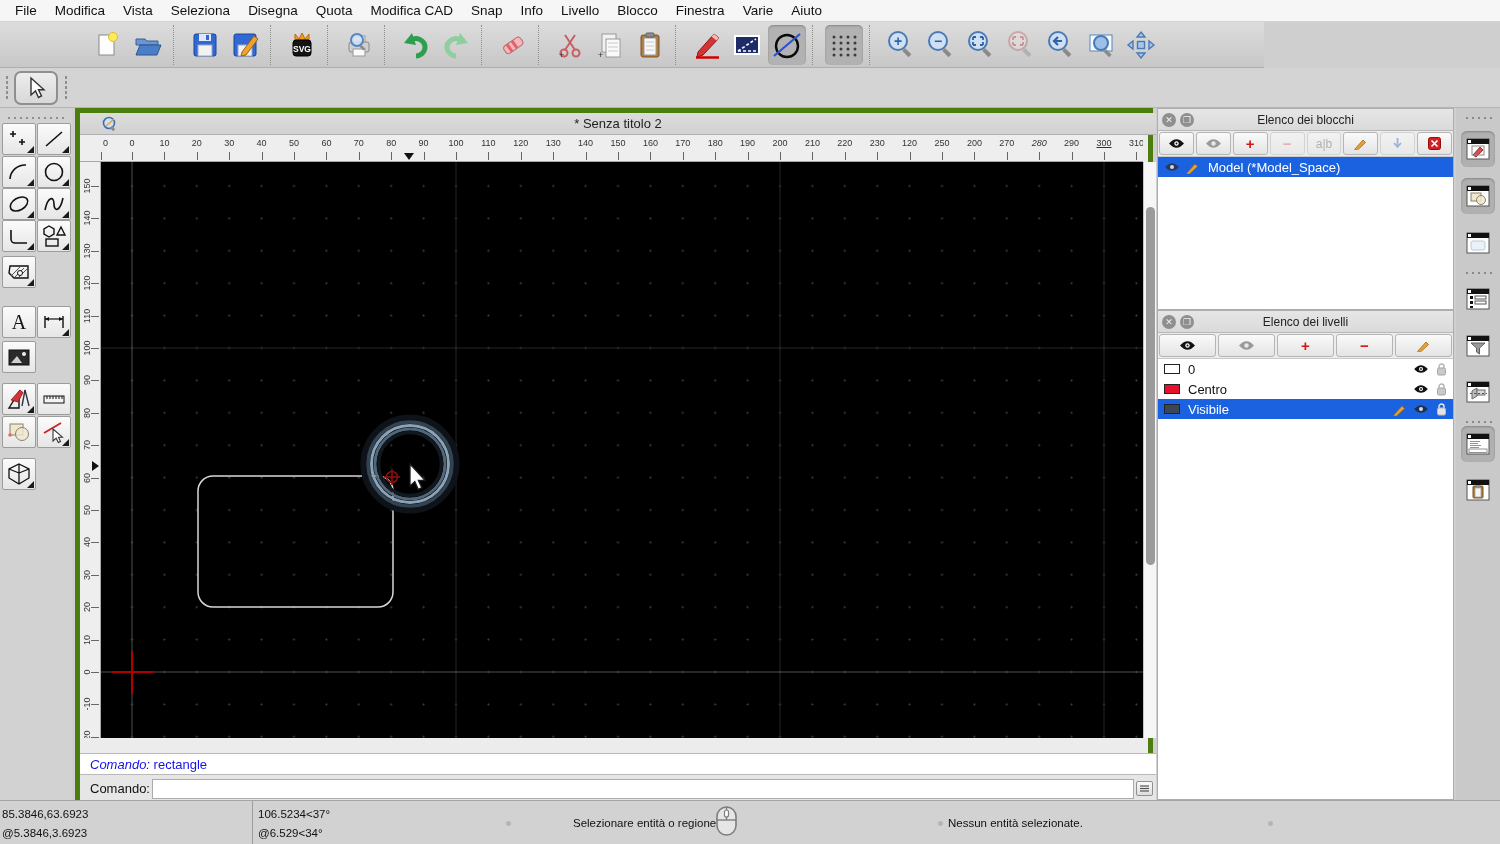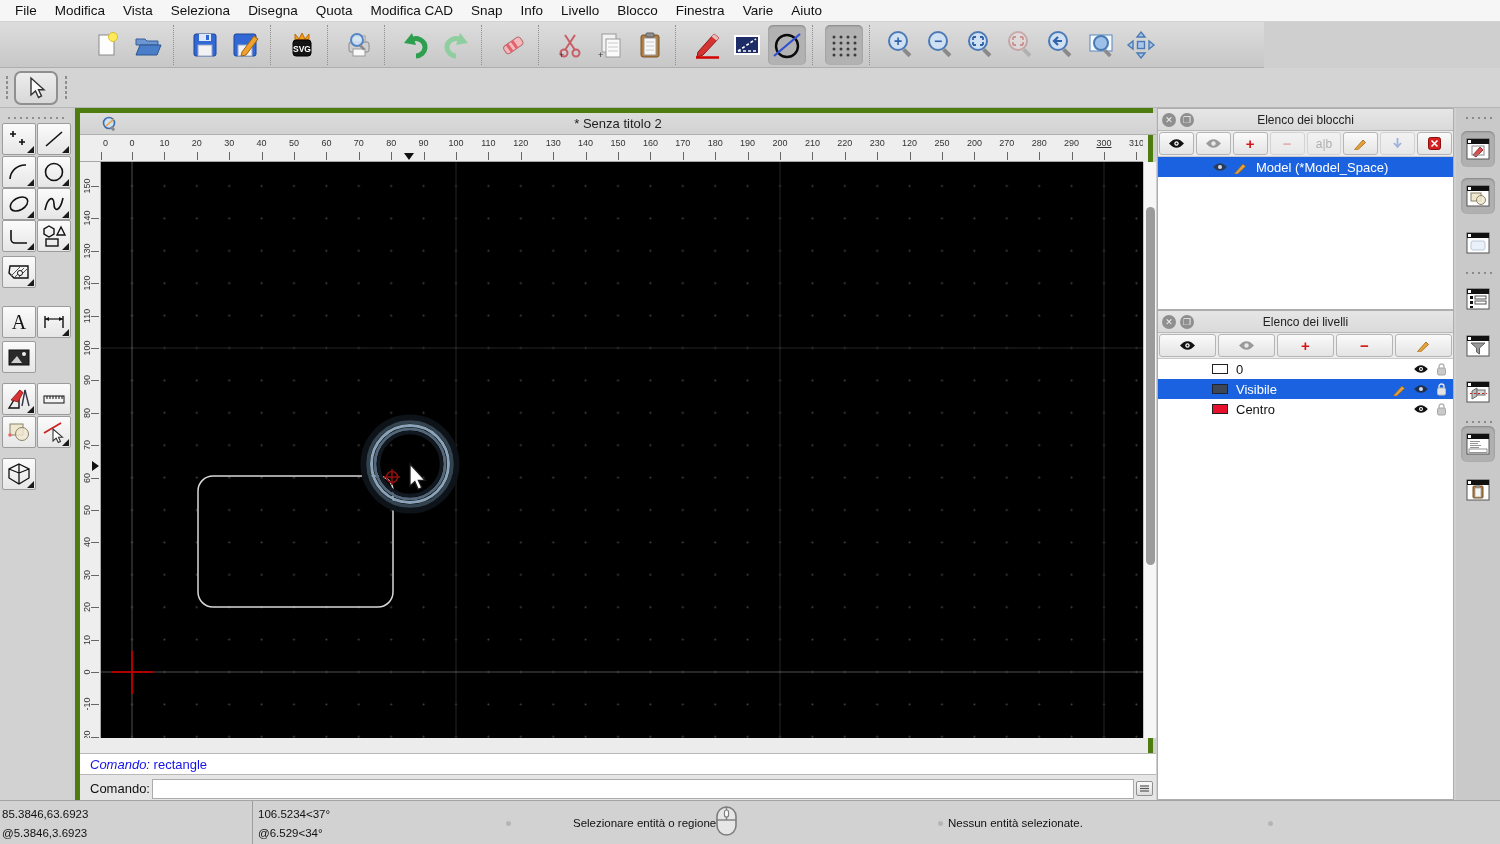--- a/index.html
+++ b/index.html
@@ -49,21 +49,21 @@
   #cmd-input { position:absolute; left:72px; top:4px; width:982px; height:20px; border:1px solid #ababab; background:#fff; font-size:13px; padding:0 4px; }
   #cmd-expand { position:absolute; left:1056px; top:6px; width:17px; height:15px; border:1px solid #909090; background:linear-gradient(#fafafa,#ddd); border-radius:2px; display:flex; align-items:center; justify-content:center; }
   
   .panel { position:absolute; left:1157px; width:297px; background:#fff; border:1px solid #adadad; }
   .panel-head { position:relative; height:22px; background:linear-gradient(#e6e6e6,#dadada); border-bottom:1px solid #b8b8b8; }
   .panel-head .title { position:absolute; left:0; right:0; top:4px; text-align:center; font-size:12px; color:#222; }
   .phbtn { position:absolute; top:4px; width:14px; height:14px; border-radius:7px; background:#8f8f8f; color:#f2f2f2; font-size:9px; line-height:14px; text-align:center; }
   .panel-tools { display:flex; height:26px; border-bottom:1px solid #c9c9c9; background:#ececec; }
   .ptool { flex:1; margin:1px; border:1px solid #b5b5b5; border-radius:3px; background:linear-gradient(#fafafa,#e4e4e4); display:flex; align-items:center; justify-content:center; font-size:12px; }
   .ptool.disabled { opacity:.45; }
-  .prow { position:relative; height:20px; display:flex; align-items:center; font-size:13px; color:#111;padding-left:48px; }
+  .prow { position:relative; height:20px; display:flex; align-items:center; font-size:13px; color:#111; }
   .prow.selected { background:#1b62e0; color:#fff; }
   .swatch { width:16px; height:10px; margin-left:6px; border:1px solid #222; }
   .rowicons { position:absolute; right:6px; display:flex; gap:7px; align-items:center; }
   
   #right-strip { position:absolute; left:1456px; top:108px; width:44px; height:692px; background:#c9c9c9; }
   .rs-btn { position:absolute; left:5px; width:34px; height:36px; display:flex; align-items:center; justify-content:center; border-radius:6px; }
   .rs-btn.active { background:#b0b0b0; box-shadow:inset 0 1px 2px rgba(0,0,0,.25); }
   .rs-dots { position:absolute; left:8px; width:28px; height:4px; background-image:radial-gradient(#8a8a8a 1px, transparent 1.2px); background-size:6px 4px; }
   
   #statusbar { position:absolute; left:0; top:800px; width:1500px; height:44px; background:#d2d2d2; border-top:1px solid #a5a5a5; font-size:11.5px; color:#111; }
@@ -498,21 +498,21 @@
       <div class="hlab" style="left: 776.2px;">230</div>
       <div class="htick" style="left: 776.2px;"></div>
       <div class="hlab" style="left: 808.6px;">120</div>
       <div class="htick" style="left: 808.6px;"></div>
       <div class="hlab" style="left: 841px;">250</div>
       <div class="htick" style="left: 841px;"></div>
       <div class="hlab" style="left: 873.4px;">200</div>
       <div class="htick" style="left: 873.4px;"></div>
       <div class="hlab" style="left: 905.8px;">270</div>
       <div class="htick" style="left: 905.8px;"></div>
-      <div class="hlab" style="left: 938.2px;">280</div>
+      <div class="hlab" style="left: 938.2px; font-style: italic;">280</div>
       <div class="htick" style="left: 938.2px;"></div>
       <div class="hlab" style="left: 970.6px;">290</div>
       <div class="htick" style="left: 970.6px;"></div>
       <div class="hlab" style="left: 1003px; text-decoration: underline;">300</div>
       <div class="htick" style="left: 1003px;"></div>
       <div class="hlab" style="left: 1035.4px;">310</div>
       <div class="htick" style="left: 1035.4px;"></div>
     </div>
   <div id="v-ruler">
       <div id="v-marker" style="top: 303.637px;"></div>
@@ -721,49 +721,49 @@
           <path d="M1 5.5 Q8.5 -3 16 5.5 Q8.5 14 1 5.5 z" fill="#111"></path>
           <circle cx="8.5" cy="5.5" r="2.2" fill="#fff"></circle>
           <circle cx="8.5" cy="5.5" r="1" fill="#111"></circle>
         </svg>
       <svg width="11" height="13" viewBox="0 0 11 13">
           <path d="M3 5 V3.5 a2.5 2.5 0 0 1 5 0 V5" fill="none" stroke="#b5b5b5" stroke-width="1.4"></path>
           <rect x="1.5" y="5" width="8" height="7" rx="1.5" fill="#c9c9c9" stroke="#a5a5a5"></rect>
         </svg>
     </div>
   </div>
-  <div class="prow selected">
-    <div class="swatch" style="background:#3c4654;border-color:#1c2430;"></div>
-    <span style="margin-left:8px;">Visibile</span>
-    <div class="rowicons">
-      <svg width="13" height="13" viewBox="0 0 13 13">
-          <path d="M1 12 L9 3 L11.5 5.5 L3.5 13 l-3 .5 z" fill="#e8a23c" stroke="#9c6410" stroke-width=".8"></path>
-        </svg>
-      <svg width="16" height="10" viewBox="0 0 17 11">
-          <path d="M1 5.5 Q8.5 -3 16 5.5 Q8.5 14 1 5.5 z" fill="#20304a"></path>
-          <circle cx="8.5" cy="5.5" r="2.2" fill="#cfd8ea"></circle>
-        </svg>
-      <svg width="11" height="13" viewBox="0 0 11 13">
-          <path d="M3 5 V3.5 a2.5 2.5 0 0 1 5 0 V5" fill="none" stroke="#e8e8e8" stroke-width="1.4"></path>
-          <rect x="1.5" y="5" width="8" height="7" rx="1.5" fill="#e4e4e4" stroke="#bdbdbd"></rect>
-        </svg>
-    </div>
-  </div>
   <div class="prow">
     <div class="swatch" style="background:#e8112d;"></div>
     <span style="margin-left:8px;">Centro</span>
     <div class="rowicons">
       <svg width="16" height="10" viewBox="0 0 17 11">
           <path d="M1 5.5 Q8.5 -3 16 5.5 Q8.5 14 1 5.5 z" fill="#111"></path>
           <circle cx="8.5" cy="5.5" r="2.2" fill="#fff"></circle>
           <circle cx="8.5" cy="5.5" r="1" fill="#111"></circle>
         </svg>
       <svg width="11" height="13" viewBox="0 0 11 13">
           <path d="M3 5 V3.5 a2.5 2.5 0 0 1 5 0 V5" fill="none" stroke="#b5b5b5" stroke-width="1.4"></path>
           <rect x="1.5" y="5" width="8" height="7" rx="1.5" fill="#c9c9c9" stroke="#a5a5a5"></rect>
+        </svg>
+    </div>
+  </div>
+  <div class="prow selected">
+    <div class="swatch" style="background:#3c4654;border-color:#1c2430;"></div>
+    <span style="margin-left:8px;">Visibile</span>
+    <div class="rowicons">
+      <svg width="13" height="13" viewBox="0 0 13 13">
+          <path d="M1 12 L9 3 L11.5 5.5 L3.5 13 l-3 .5 z" fill="#e8a23c" stroke="#9c6410" stroke-width=".8"></path>
+        </svg>
+      <svg width="16" height="10" viewBox="0 0 17 11">
+          <path d="M1 5.5 Q8.5 -3 16 5.5 Q8.5 14 1 5.5 z" fill="#20304a"></path>
+          <circle cx="8.5" cy="5.5" r="2.2" fill="#cfd8ea"></circle>
+        </svg>
+      <svg width="11" height="13" viewBox="0 0 11 13">
+          <path d="M3 5 V3.5 a2.5 2.5 0 0 1 5 0 V5" fill="none" stroke="#e8e8e8" stroke-width="1.4"></path>
+          <rect x="1.5" y="5" width="8" height="7" rx="1.5" fill="#e4e4e4" stroke="#bdbdbd"></rect>
         </svg>
     </div>
   </div>
 </div>
 
 <div id="right-strip">
   <div class="rs-dots" style="top:8px;"></div>
   <div class="rs-btn active" style="top:23px;">
       <svg width="26" height="24" viewBox="0 0 26 24">
         <rect x="2" y="2" width="22" height="20" fill="#fff" stroke="#555"></rect>

